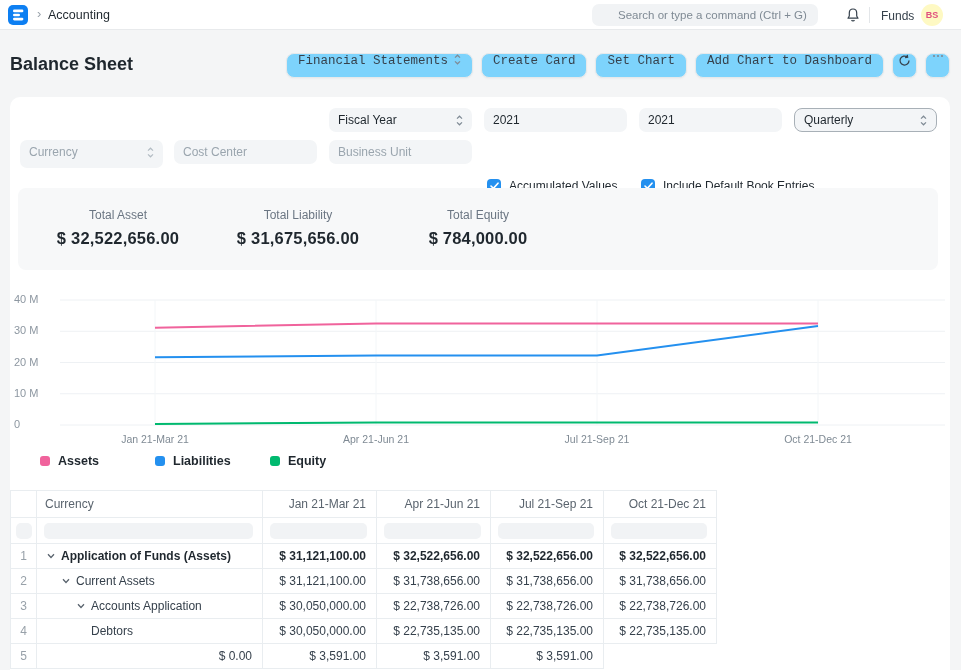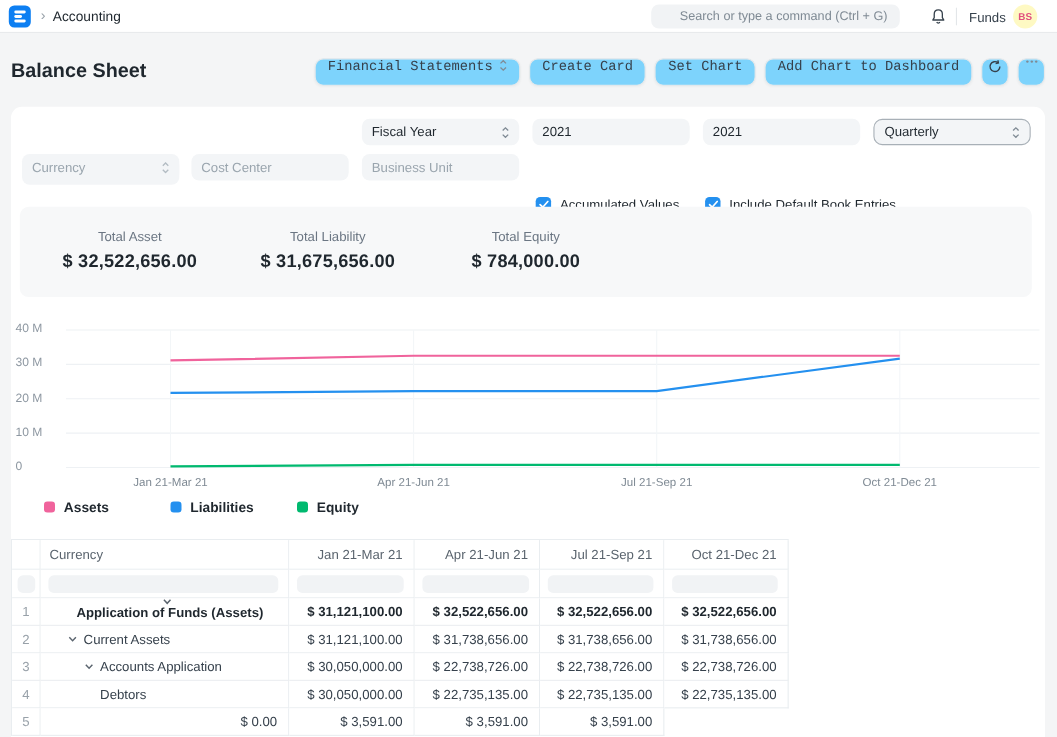--- a/index.html
+++ b/index.html
@@ -268,21 +268,21 @@
       <div class="td" style="height:26px;">
           <span class="filter-box"></span>
         </div>
       <div class="td" style="height:26px;">
           <span class="filter-box"></span>
         </div>
     </div>
 
     <div class="tr bold">
       <div class="td cell-num">1</div>
-      <div class="td cell-account" style="padding-left:10px;flex-direction:column;">
+      <div class="td cell-account" style="padding-left:10px;">
         <span class="tree-chevron">
             <svg width="8" height="6" viewBox="0 0 8 6">
               <polyline points="1,1.3 4,4.5 7,1.3" fill="none" stroke="#5a646e" stroke-width="1.3"></polyline>
             </svg>
           </span>
         <span>Application of Funds (Assets)</span>
       </div>
       <div class="td cell-val">$ 31,121,100.00</div>
       <div class="td cell-val">$ 32,522,656.00</div>
       <div class="td cell-val">$ 32,522,656.00</div>

